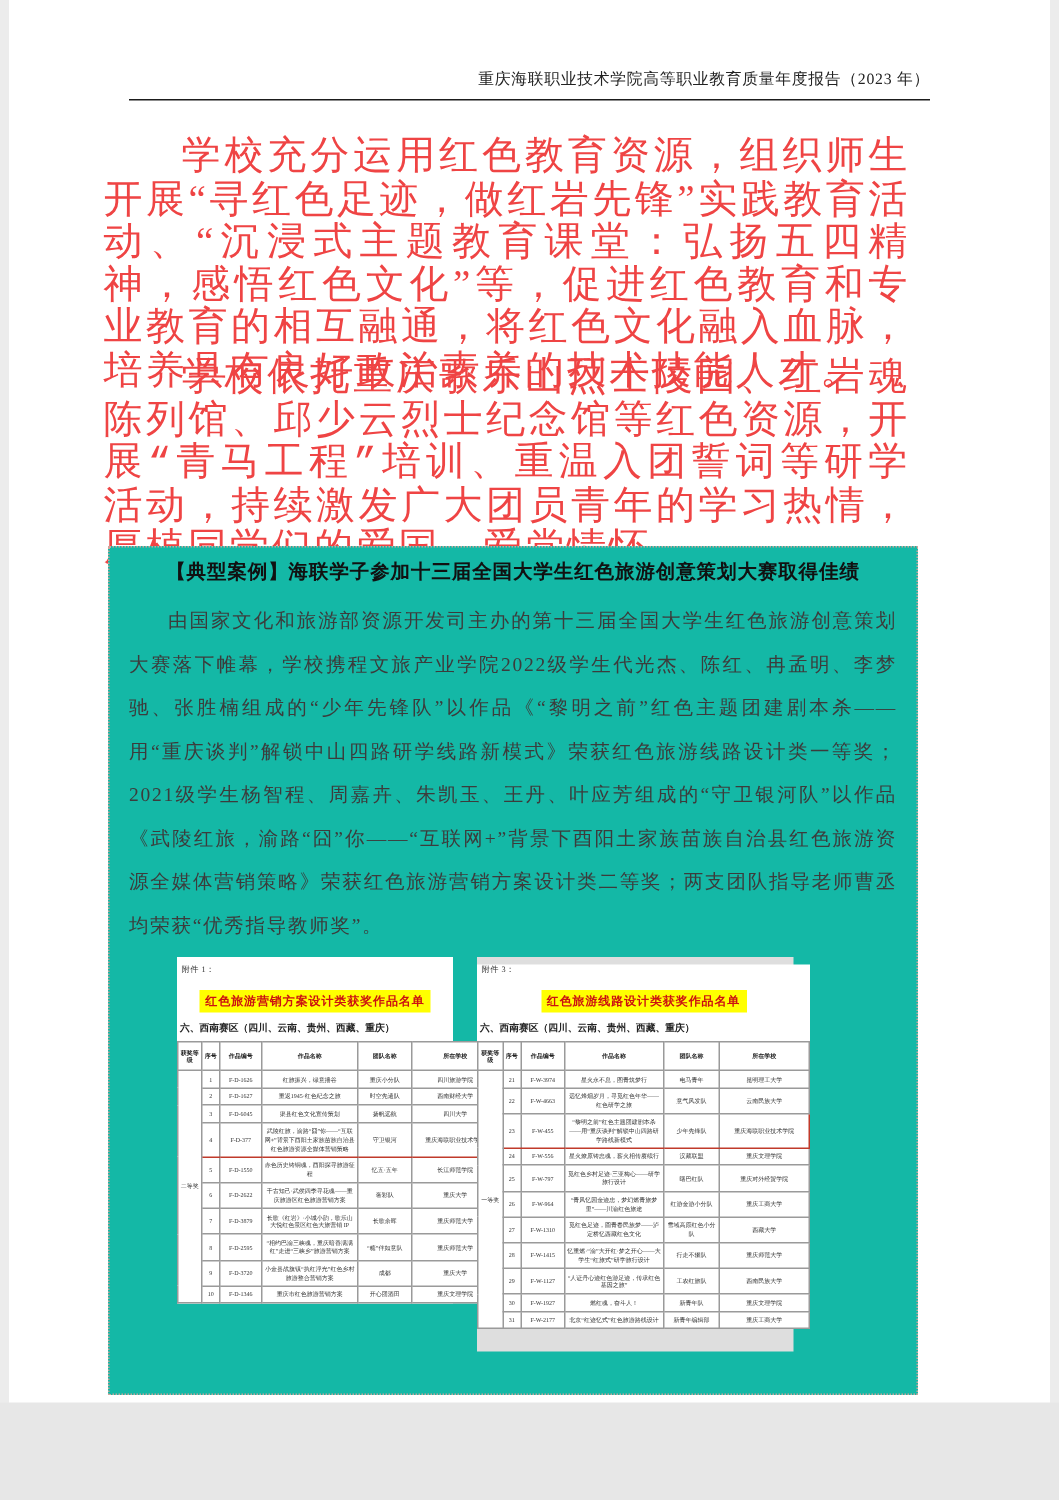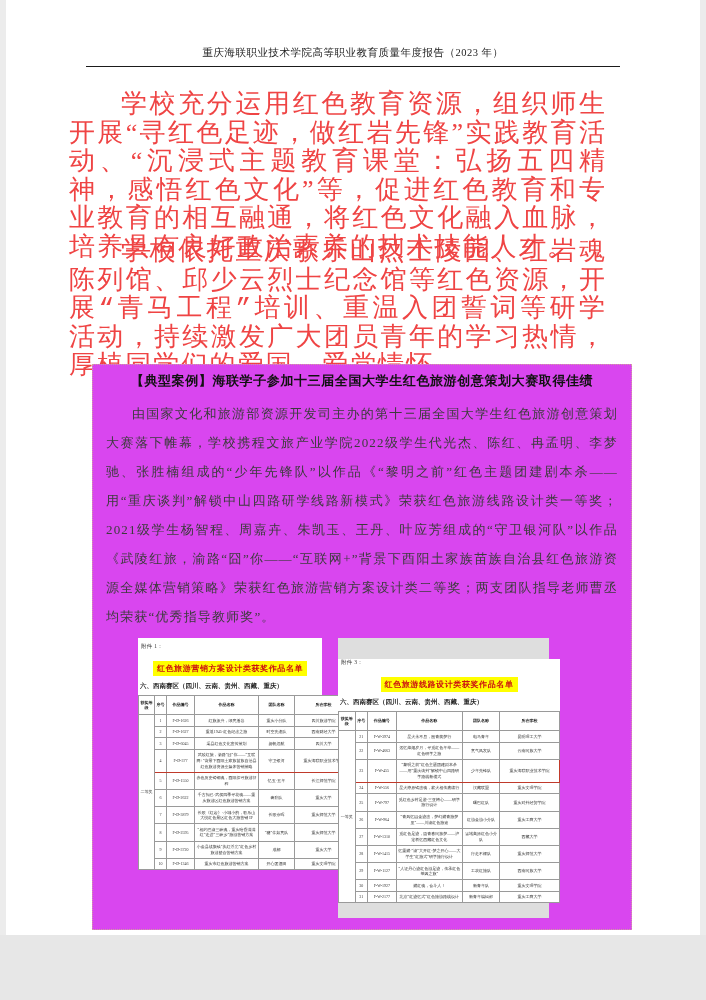--- a/index.html
+++ b/index.html
@@ -16,57 +16,57 @@
     color:#1a1a1a;
     overflow:hidden;
   }
   .edge{position:absolute;top:0;height:1000px;width:6px;background:#ececec;}
   .edge.left{left:0;}
   .edge.right{right:0;}
   .bottom-band{position:absolute;left:0;top:935px;width:706px;height:65px;background:#e7e7e7;}
 
   .doc-header{
     position:absolute;top:46px;left:86px;width:534px;
-    text-align:center;font-size:10.5px;letter-spacing:.5px;color:#222;
+    text-align:right;font-size:10.5px;letter-spacing:.5px;color:#222;
   }
   .doc-header-rule{
     position:absolute;top:66px;left:86px;width:534px;
     border-top:1.5px solid #1b1b1b;
   }
 
   .body-para{
     position:absolute;left:69px;width:538px;
     font-size:26px;line-height:28.6px;letter-spacing:2.1px;
     text-align:justify;text-indent:2em;color:#ef4444;
   }
   .para-1{top:90px;}
   .para-2{top:238px;font-family:Liberation Mono, monospace;}
 
   .case-box{
-    position:absolute;left:92px;top:364px;width:540px;height:566px;
+    position:absolute;left:72px;top:364px;width:540px;height:566px;
     border:1px dotted #cfa49b;
     padding:5px 13px 6px 13px;
-    background:#d946ef;
+    background:#14b8a6;
   }
   .case-title{
     text-align:center;font-weight:bold;font-size:13px;
     letter-spacing:.6px;margin-top:2px;color:#111;
   }
   .case-body{
     margin-top:9px;
     font-size:13px;line-height:29px;letter-spacing:1.15px;
     text-align:justify;text-indent:2em;color:#3c3c3c;
   }
 
   .attachments{
     display:flex;align-items:flex-start;
     margin-top:7px;padding-left:32px;gap:16px;
   }
   .attachment{background:#ffffff;width:184px;}
-  .att-right-wrap{background:#dedede;width:211px;padding:16px 8px 15px 0;}
+  .att-right-wrap{background:#dedede;width:211px;padding:0 8px 15px 0;}
   .att-right-wrap .attachment{width:222px;}
 
   .att-label{font-size:5.5px;color:#333;margin:5px 0 7px 3px;letter-spacing:.3px;}
   .att-title-row{text-align:center;margin-bottom:6px;}
   .att-title{
     display:inline-block;background:var(--yellow);color:var(--red-text);
     font-weight:bold;font-size:8px;letter-spacing:.6px;padding:2px 4px;
   }
   .att-region{font-size:6.5px;font-weight:bold;color:#222;margin:0 0 4px 2px;}
 

